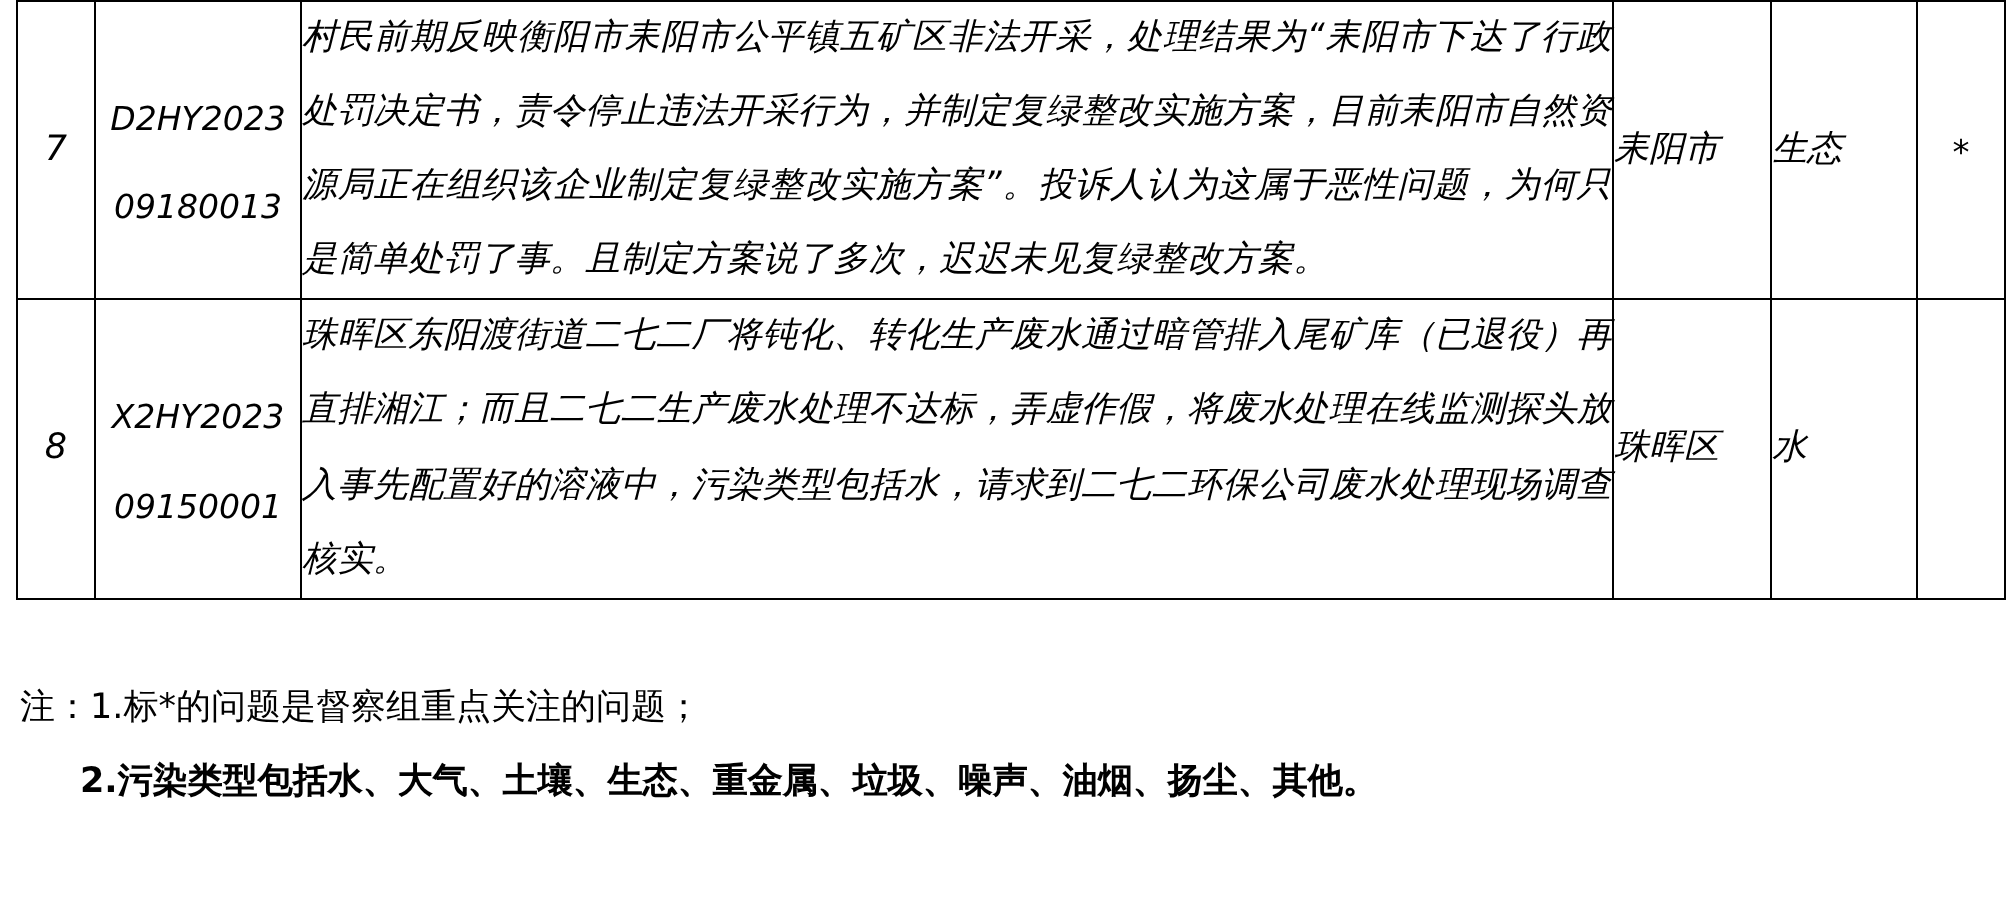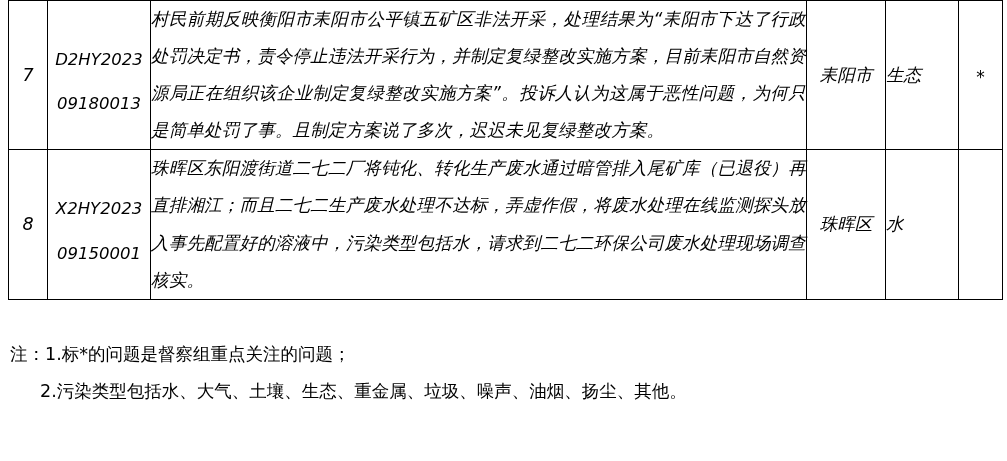--- a/index.html
+++ b/index.html
@@ -45,21 +45,21 @@
   }
   td.col-content {
     width: 655px;
     text-align: justify;
     text-justify: inter-ideograph;
     padding: 7px 9px 8px 9px;
     vertical-align: top;
   }
   td.col-area {
     width: 78px;
-    text-align: center;
+    text-align: left;
   }
   td.col-type {
     width: 72px;
   }
   td.col-star {
     width: 43px;
     text-align: center;
   }
   .code-line {
     display: block;
@@ -90,20 +90,21 @@
     margin: 36px 0 0 10px;
     font-size: 17.5px;
     line-height: 2.1;
   }
   .notes .note-line {
     display: block;
     white-space: nowrap;
   }
   .notes .note-line.indent {
     padding-left: 30px;
+    font-weight: bold;
   }
 </style>
 </head>
 <body>
 
 <div class="page">
 
   <table class="report">
     <tbody>
       <tr>

